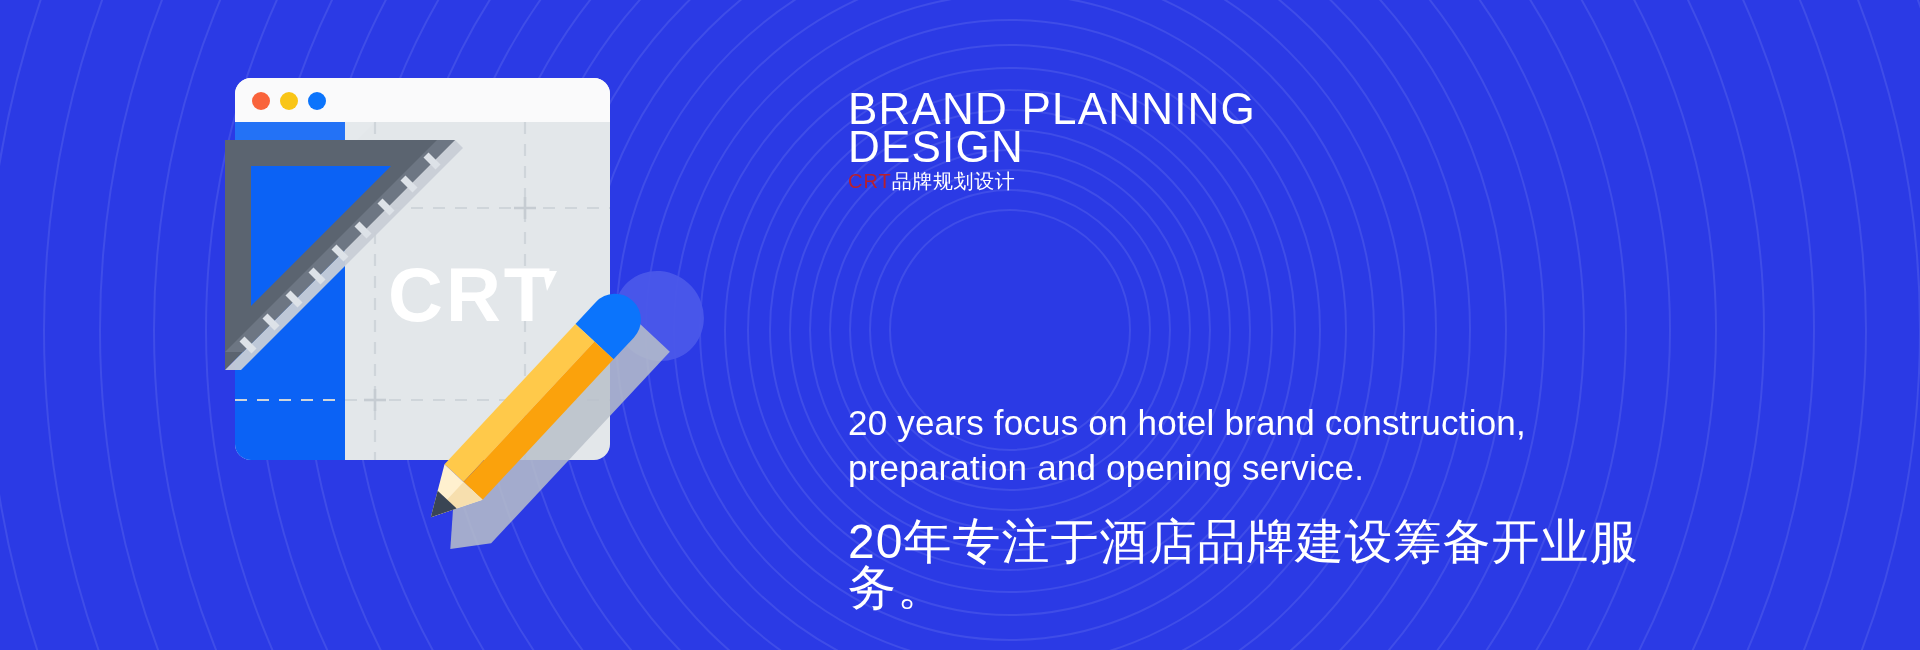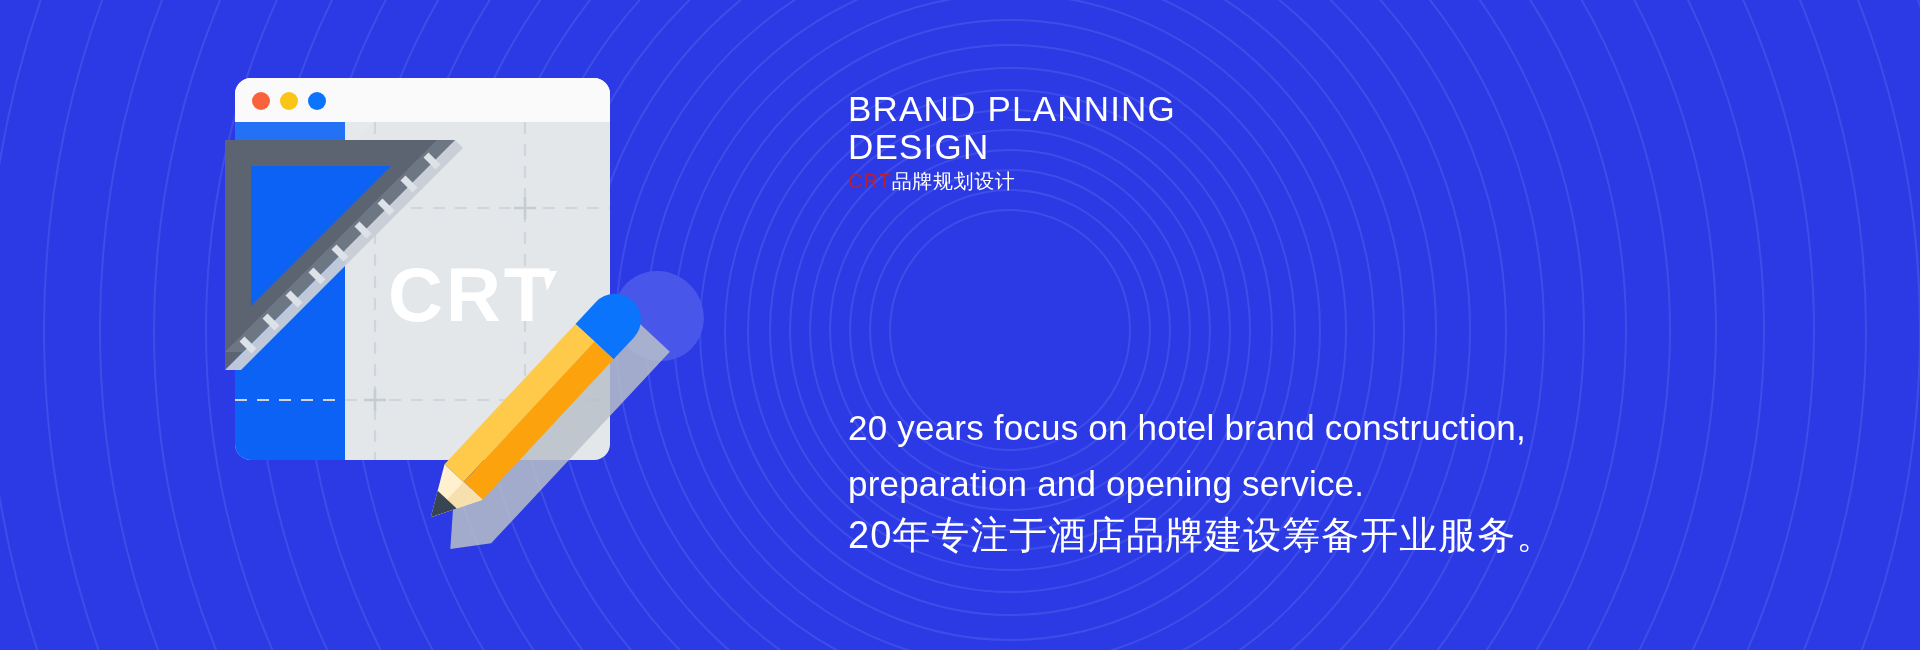--- a/index.html
+++ b/index.html
@@ -39,21 +39,21 @@
   }
 
   .eyebrow {
     position:absolute;
     left:0; top:90px;
     width:640px;
   }
   .eyebrow-en {
     display:block;
     color:#FFFFFF;
-    font-size:35px;
+    font-size:44px;
     line-height:38px;
     letter-spacing:1.2px;
     font-weight:400;
     white-space:pre-line;
   }
   .eyebrow-cn {
     display:block;
     margin-top:3px;
     font-size:20px;
     line-height:24px;
@@ -68,30 +68,30 @@
 
   .tagline {
     position:absolute;
     left:0; top:400px;
     width:800px;
   }
   .tagline-en {
     display:block;
     color:#FFFFFF;
     font-size:35px;
-    line-height:56px;
+    line-height:45px;
     font-weight:400;
     letter-spacing:0.2px;
     white-space:pre-line;
   }
   .tagline-cn {
     display:block;
-    margin-top:0;
-    color:#FFFFFF;
-    font-size:38px;
+    margin-top:29px;
+    color:#FFFFFF;
+    font-size:48px;
     line-height:46px;
     font-weight:400;
     letter-spacing:1px;
   }
 </style>
 </head>
 <body>
 
 <div class="banner">
 

